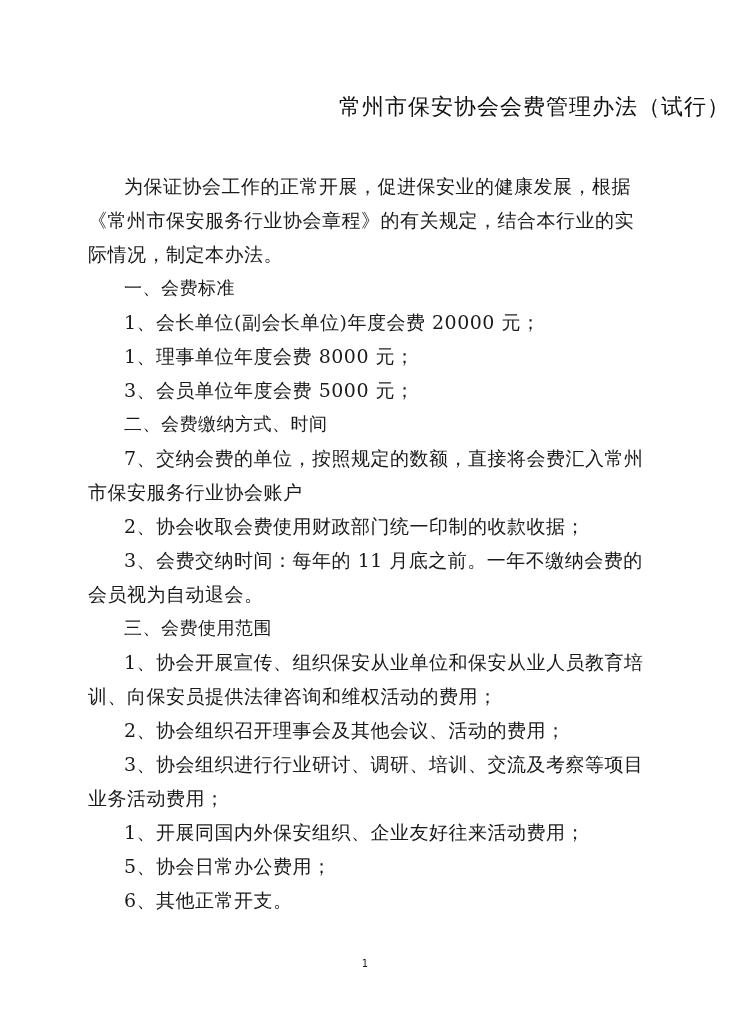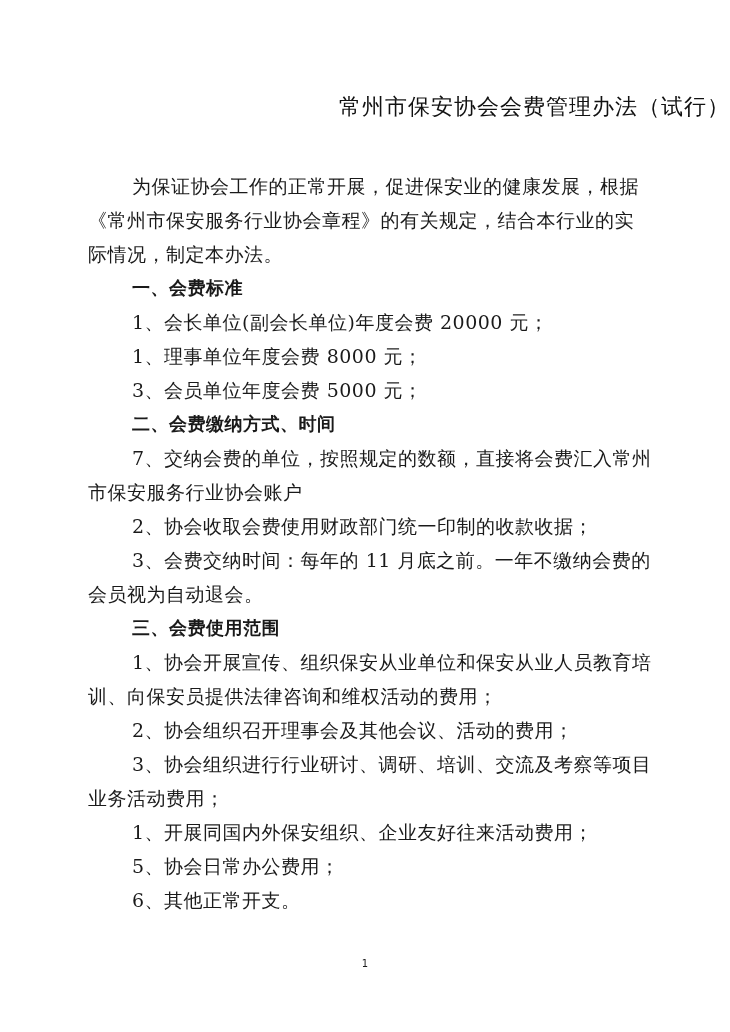--- a/index.html
+++ b/index.html
@@ -1,21 +1,21 @@
 <!DOCTYPE html>
 <html><head>
   <meta charset="utf-8">
   <style>
     html, body { margin: 0; padding: 0; background: #ffffff; }
     body { width: 730px; height: 1032px; position: relative; overflow: hidden; font-family: "DejaVu Serif", serif; color: #1a1a1a; }
     .title { position: absolute; top: 92px; left: 0; width: 730px; text-align: right; font-family: "DejaVu Sans", sans-serif; font-size: 22px; letter-spacing: 1px; color: #111; }
     .line { position: absolute; font-size: 19px; white-space: nowrap; letter-spacing: 0.5px; }
-    .indent { left: 132px; text-align: right; }
+    .indent { left: 124px; text-align: right; }
     .flush { left: 88px; }
-    .heading { font-family: "DejaVu Sans", sans-serif; font-weight: bold; font-size: 18px; }
+    .heading { font-family: "DejaVu Sans", sans-serif; font-weight: normal; font-size: 18px; }
     .pagenum { position: absolute; top: 958px; left: 0; width: 730px; text-align: center; font-size: 10px; font-family: "DejaVu Sans", sans-serif; }
   </style>
 </head>
 <body>
 
 <div class="title">常州市保安协会会费管理办法（试行）</div>
 
 <div>
   <div class="line indent" style="top:174px">为保证协会工作的正常开展，促进保安业的健康发展，根据</div>
   <div class="line flush" style="top:208px">《常州市保安服务行业协会章程》的有关规定，结合本行业的实</div>

